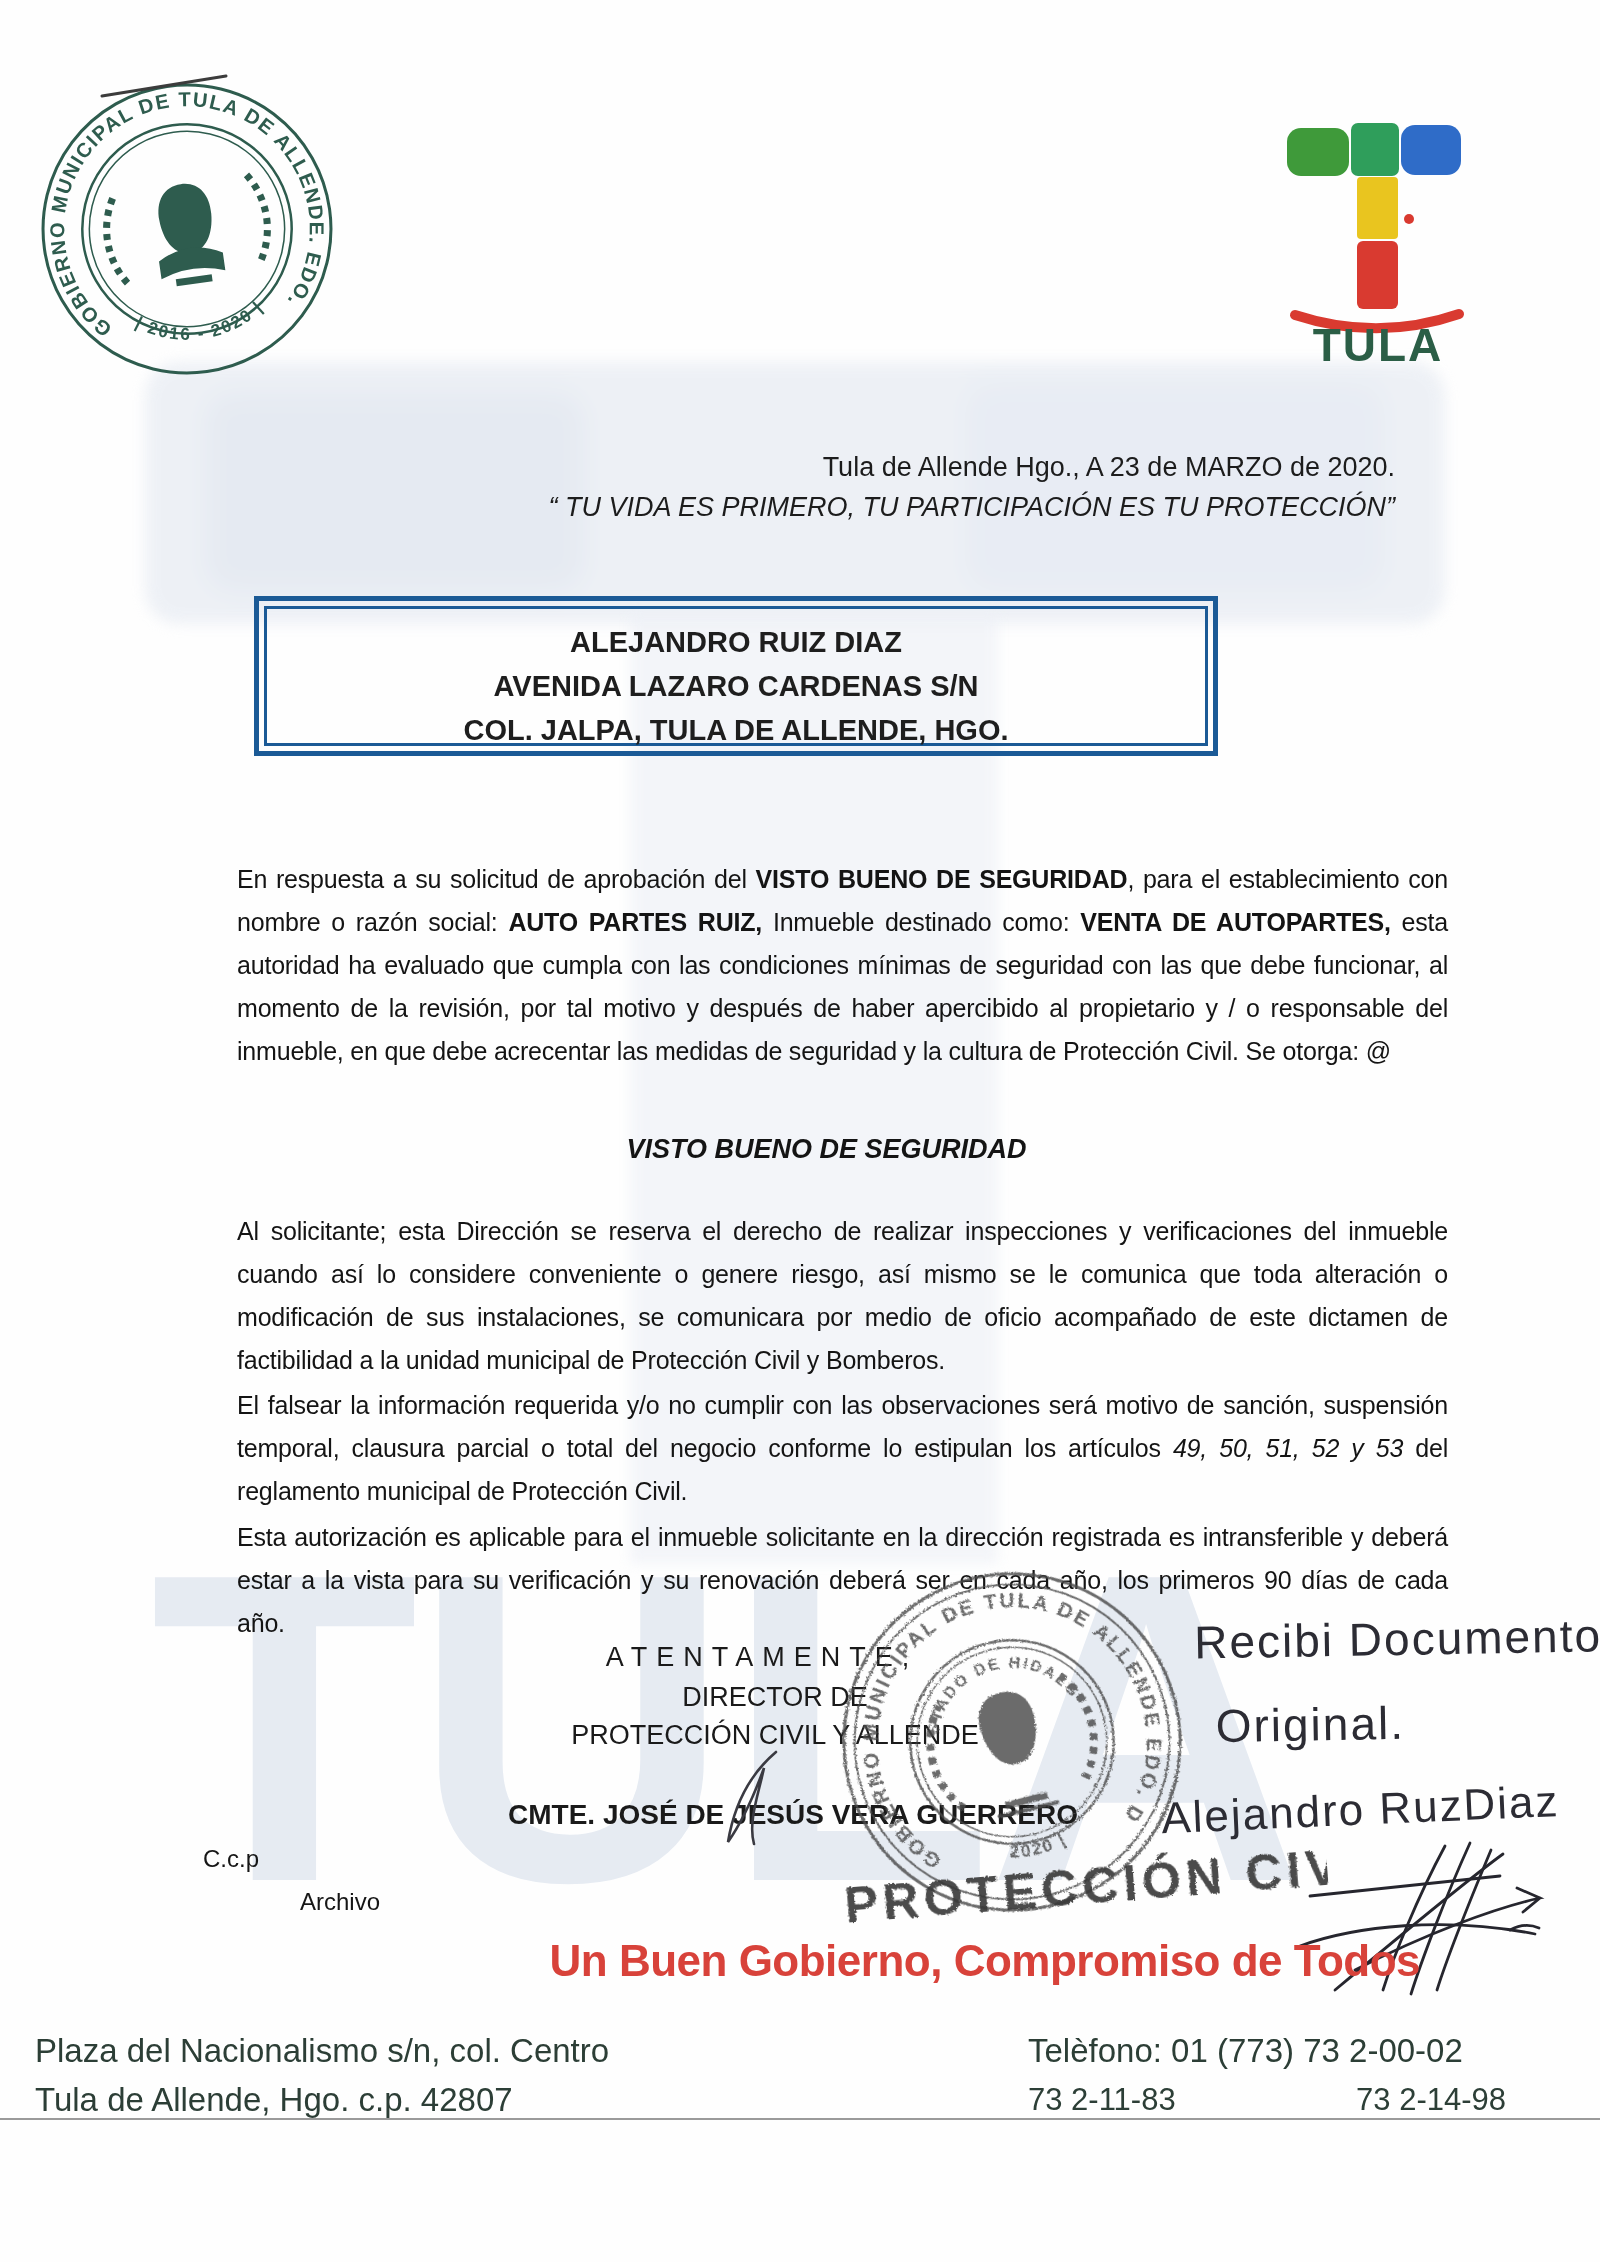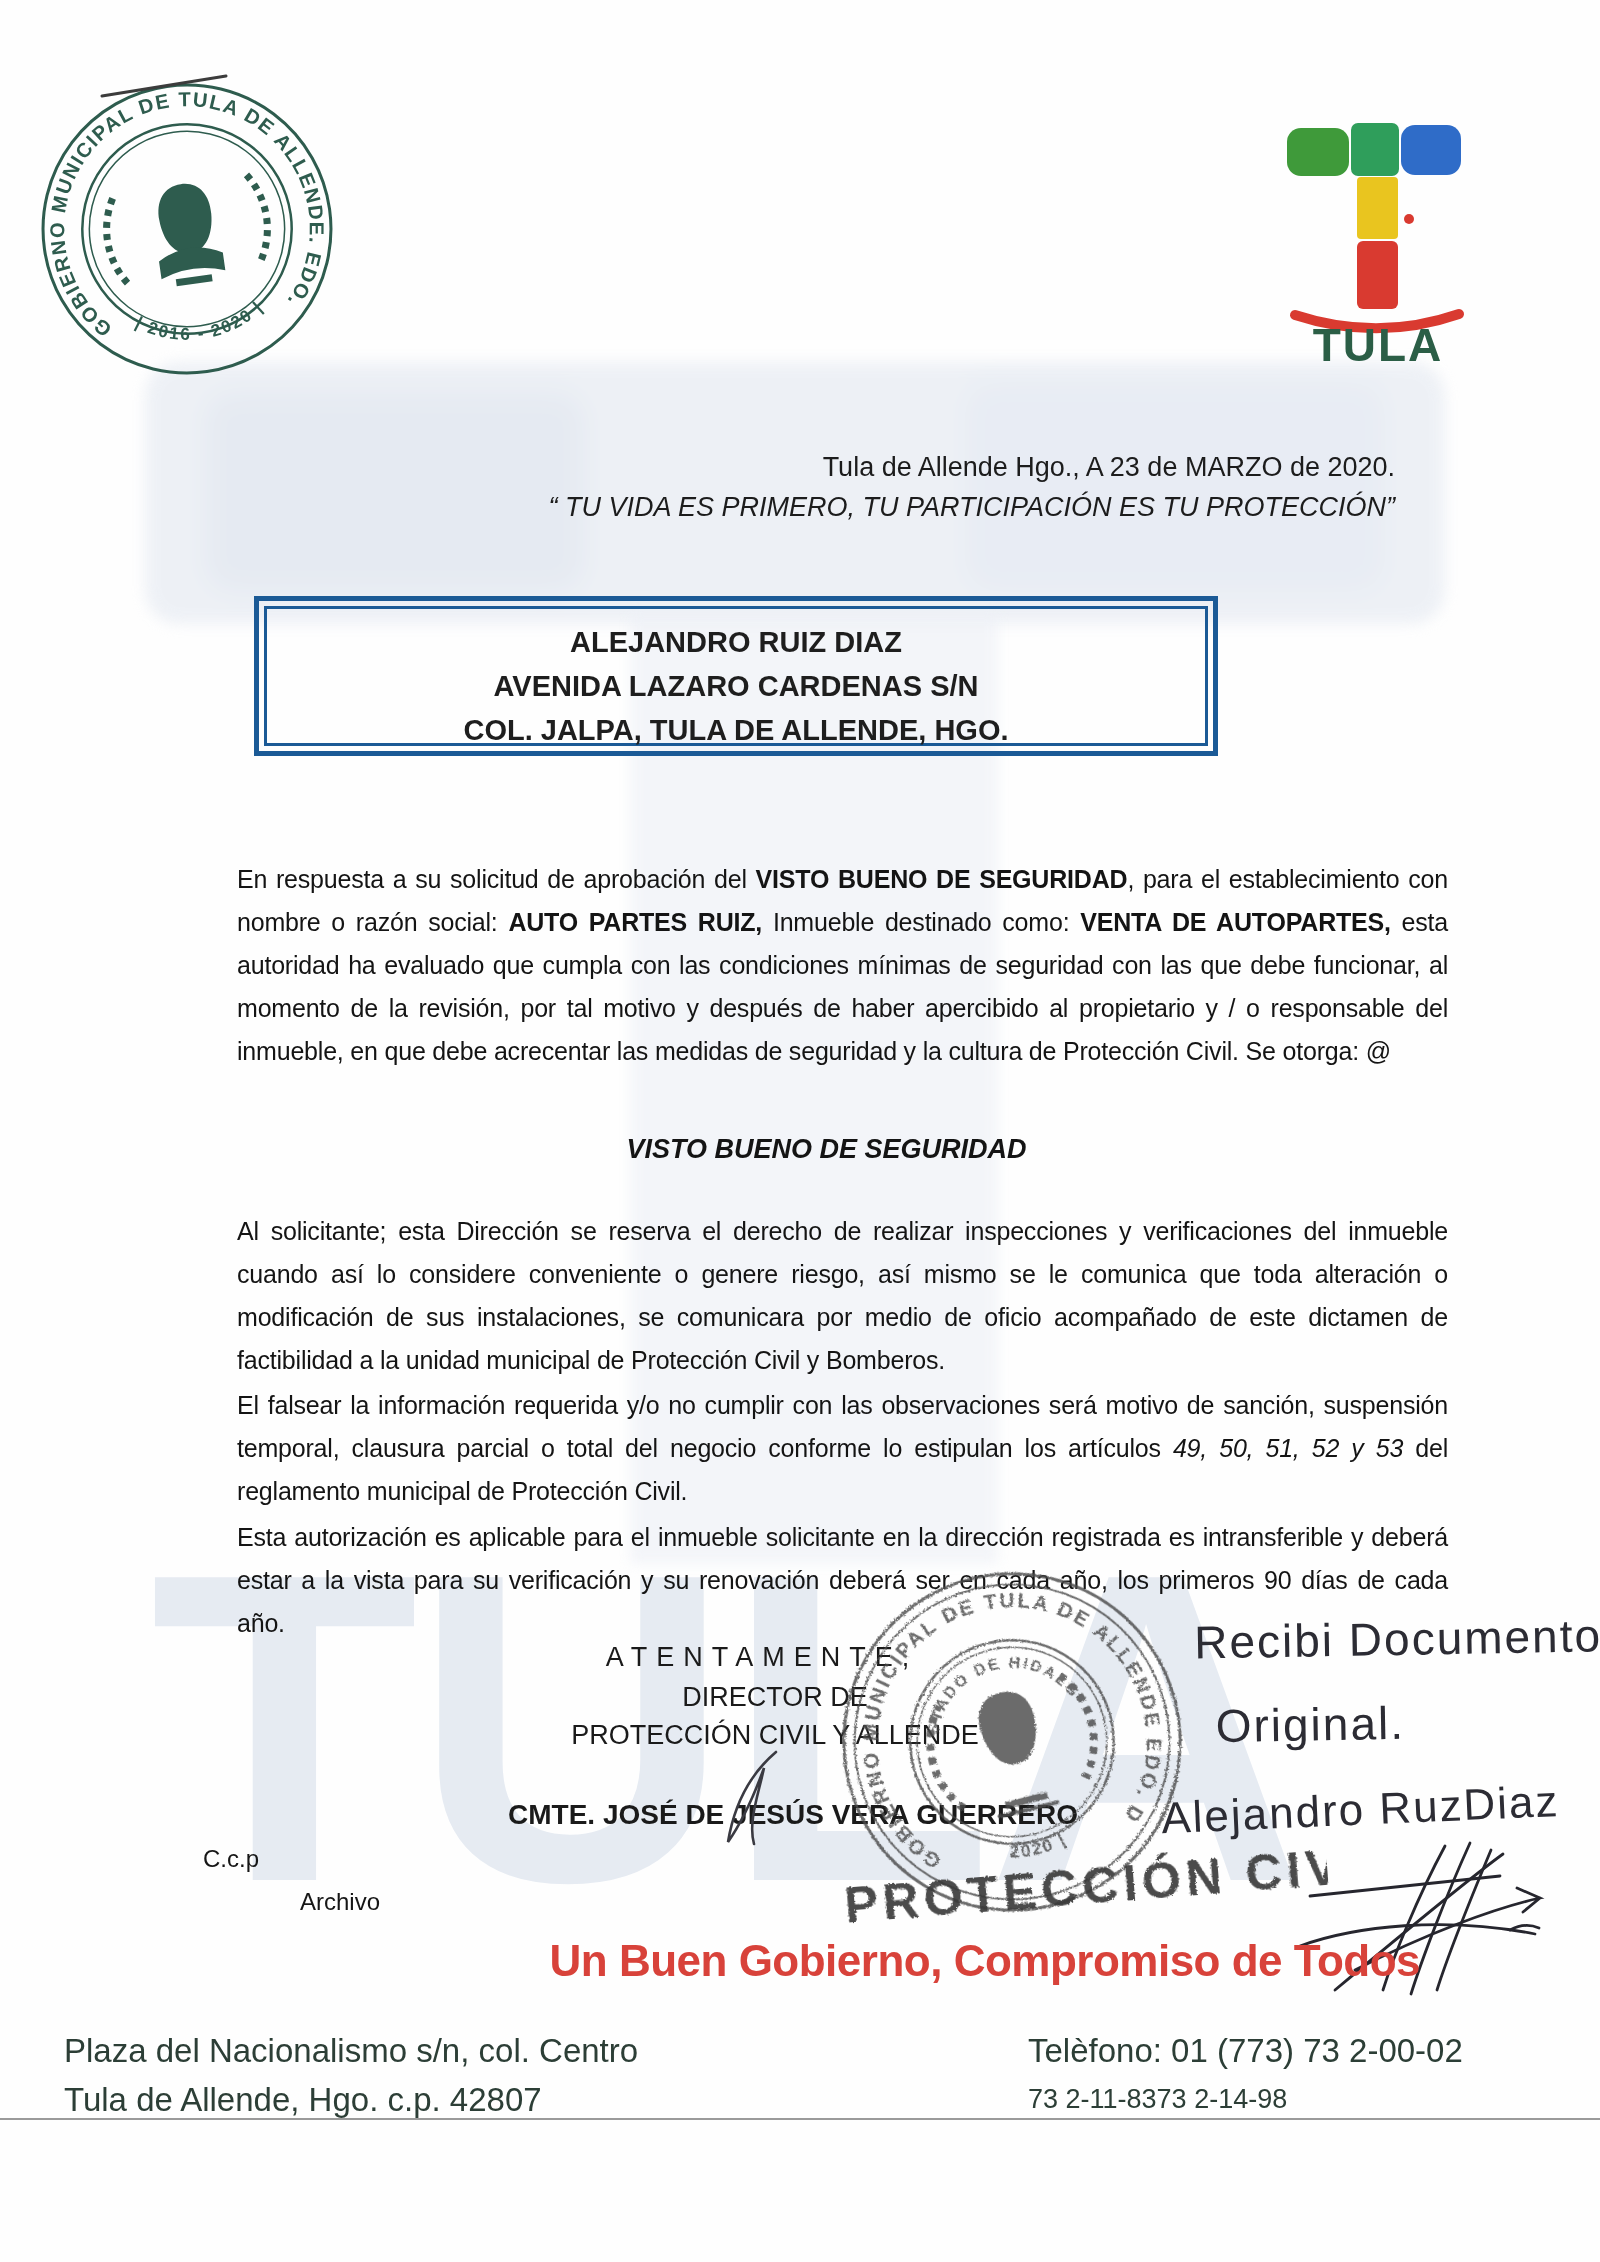--- a/index.html
+++ b/index.html
@@ -62,24 +62,24 @@
     z-index:4; color:#2c2c34; transform:rotate(-1deg); }
   .hw { position:absolute; font-size:46px; letter-spacing:2px; white-space:nowrap; }
   .hw1 { left:36px; top:0; }
   .hw2 { left:56px; top:84px; }
   .hw3 { left:0; top:172px; font-size:44px; transform:rotate(-1.5deg); }
   .scribble { position:absolute; left:1295px; top:1838px; z-index:4; }
   
   .slogan { position:absolute; left:180px; top:1936px; width:1240px; z-index:4;
     text-align:right; font-size:44px; font-weight:bold; color:#d8423a; letter-spacing:-0.5px; }
   .footer-left { position:absolute; left:35px; top:2026px; z-index:2; color:#2c3e36; }
-  .footer-left div { font-size:33px; line-height:49px;margin-left:29px; }
+  .footer-left div { font-size:33px; line-height:49px; }
   .footer-right { position:absolute; left:1028px; top:2026px; width:478px; z-index:2; color:#2c3e36; }
   .footer-right .l1 { font-size:33px; line-height:49px; }
-  .footer-right .l2 { font-size:27px; line-height:49px; display:flex; justify-content:flex-start; }
+  .footer-right .l2 { font-size:31px; line-height:49px; display:flex; justify-content:space-between; }
   .footer-divider { position:absolute; left:0; top:2118px; width:1600px; height:2px;
     background:#9a9a9a; z-index:2; }
 </style>
 </head>
 <body>
 
 <div class="page">
 
   <svg width="0" height="0" style="position:absolute">
     <defs>

